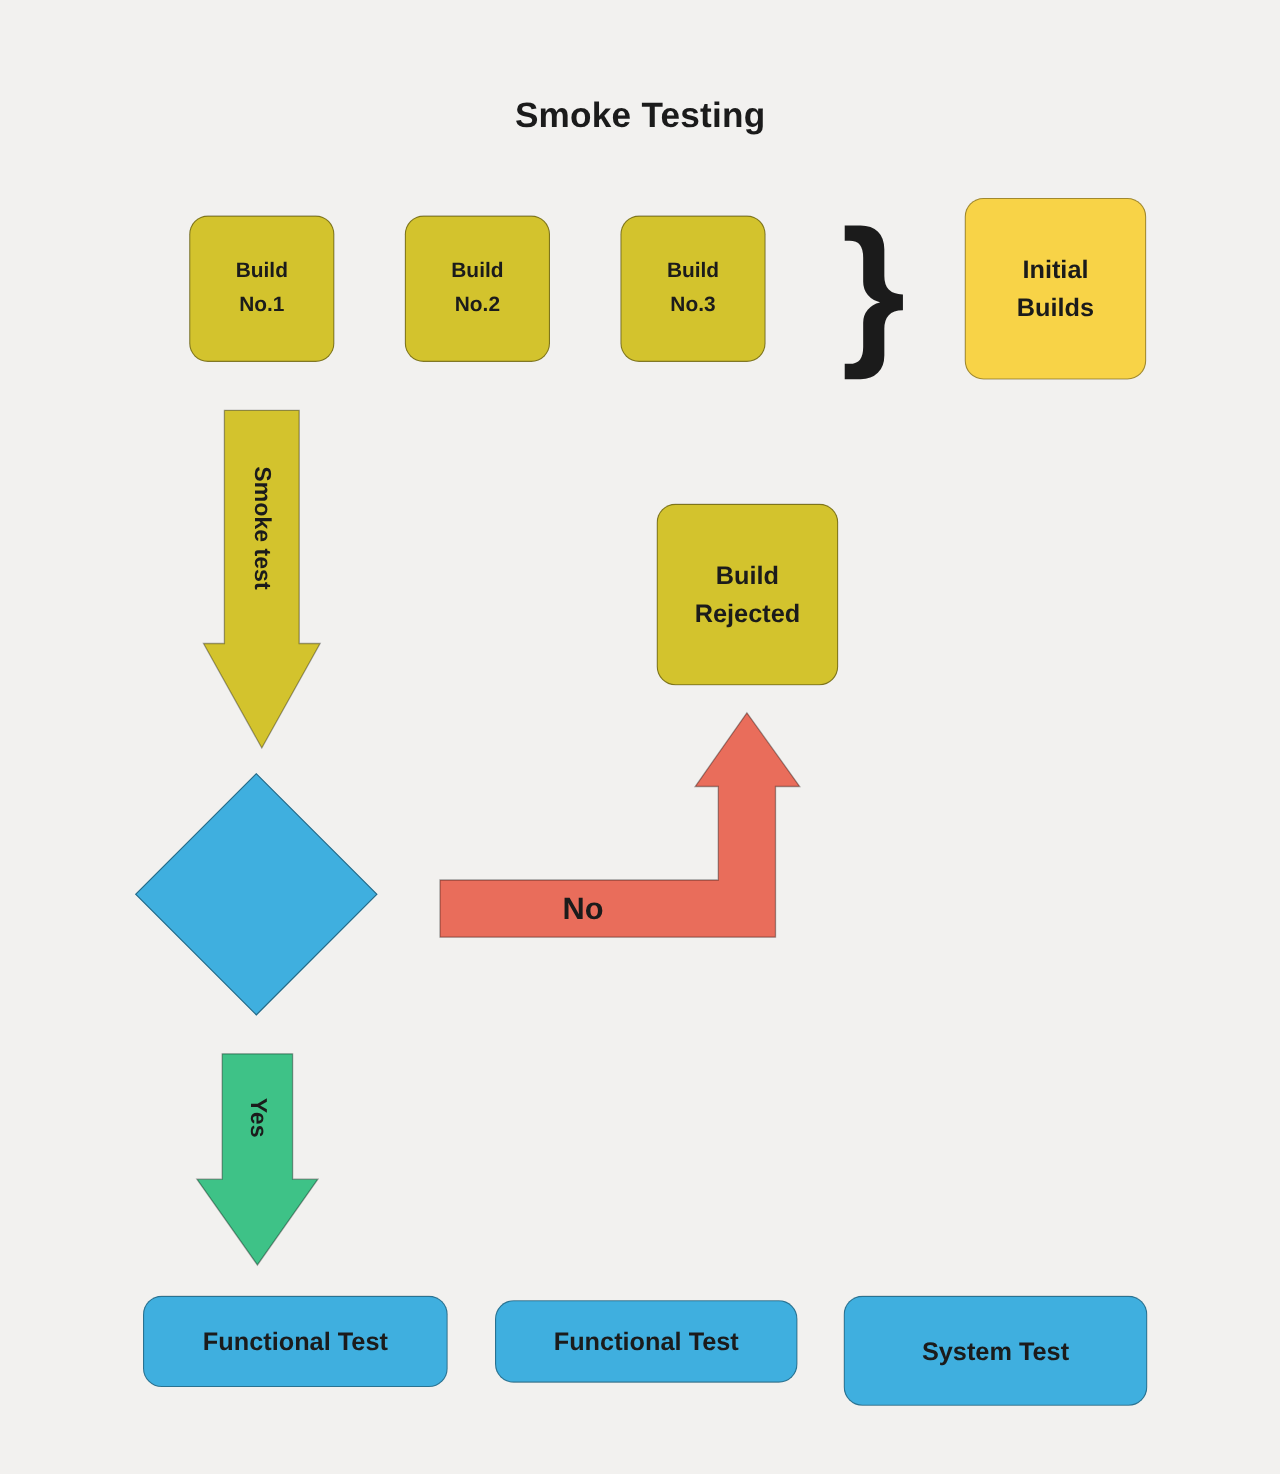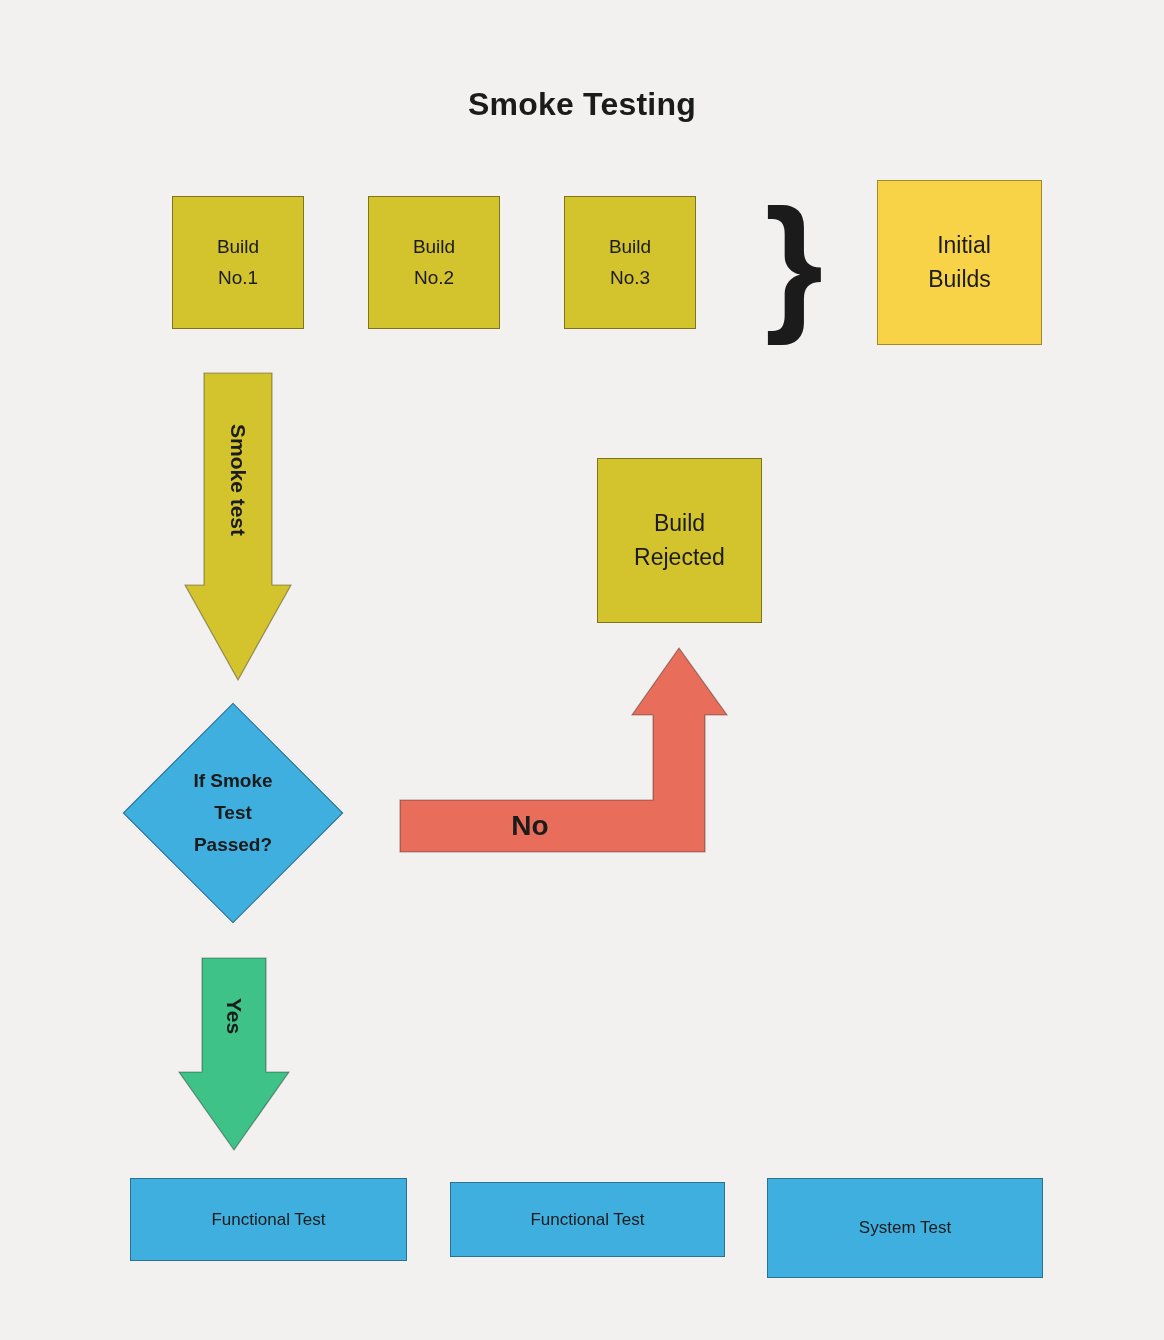--- a/index.html
+++ b/index.html
@@ -32,25 +32,26 @@
   .mustard-fill { fill: var(--mustard); }
   .red-fill { fill: var(--red); }
   .green-fill { fill: var(--green); }
 
   .box {
     position: absolute;
     display: flex;
     align-items: center;
     justify-content: center;
     text-align: center;
-    font-weight: 400;
+    font-weight: 700;
+    border-radius: 17px;
   }
   .box span { white-space: pre-line; }
   .mustard { background: var(--mustard); border: 1px solid rgba(0,0,0,0.4); }
-  .bright  { background: var(--bright_yellow); border: 1px solid rgba(0,0,0,0.35); text-align: right; }
+  .bright  { background: var(--bright_yellow); border: 1px solid rgba(0,0,0,0.35); }
   .bluebox { background: var(--blue); border: 1px solid rgba(0,0,0,0.35); }
 
   .build-box { top: 196px; width: 132px; height: 133px; font-size: 19px; line-height: 1.6; }
   .build1 { left: 172px; }
   .build2 { left: 368px; }
   .build3 { left: 564px; }
 
   .initial-builds { left: 877px; top: 180px; width: 165px; height: 165px; font-size: 23px; line-height: 1.45; }
   .rejected { left: 597px; top: 458px; width: 165px; height: 165px; font-size: 23px; line-height: 1.45; }
 
@@ -95,21 +96,21 @@
   .yes-label   { left: 234px; top: 1016px; }
 
   .no-label {
     position: absolute;
     left: 530px; top: 826px;
     transform: translate(-50%, -50%);
     font-size: 28px;
     font-weight: 700;
   }
 
-  .bottom-box { font-size: 17px; }
+  .bottom-box { font-size: 23px; }
   .functional { left: 130px; top: 1178px; width: 277px; height: 83px; }
   .regression { left: 450px; top: 1182px; width: 275px; height: 75px; }
   .system     { left: 767px; top: 1178px; width: 276px; height: 100px; }
 </style>
 </head>
 <body>
 
 <div class="canvas">
 
   <div class="title">Smoke Testing</div>
@@ -141,23 +142,20 @@
   </div>
 
   <div class="vlabel smoke-label">Smoke test</div>
 
   <div class="box mustard rejected">
     <span>Build
 Rejected</span>
   </div>
 
   <div class="diamond-shape"></div>
-  <div class="diamond-label">If Smoke
-Test
-Passed?</div>
 
   <div class="no-label">No</div>
   <div class="vlabel yes-label">Yes</div>
 
   <div class="box bluebox bottom-box functional">
     <span>Functional Test</span>
   </div>
   <div class="box bluebox bottom-box regression">
     <span>Functional Test</span>
   </div>

